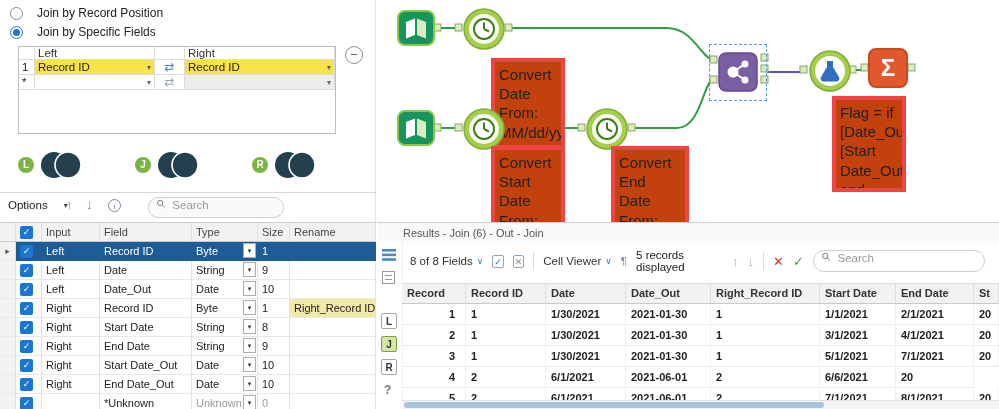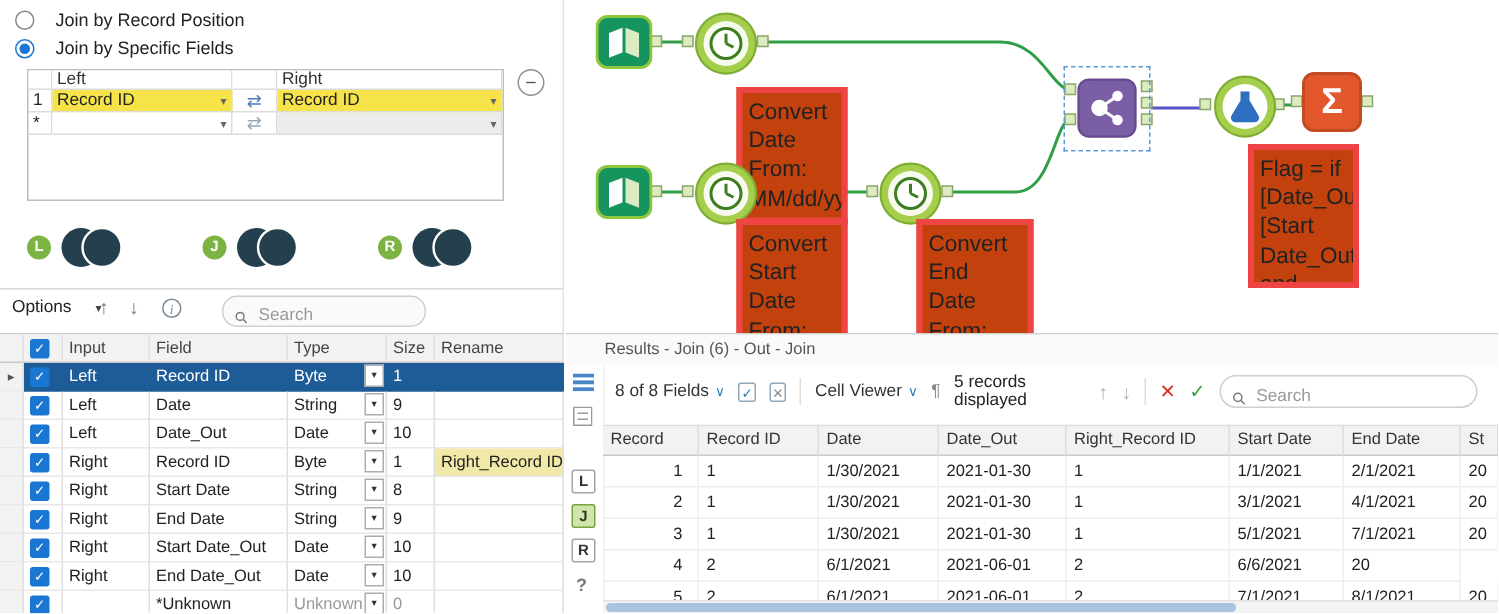--- a/index.html
+++ b/index.html
@@ -29,21 +29,21 @@
 
   .venn-group{position:absolute;top:148px;display:flex;align-items:center;gap:4px;cursor:pointer;}
   .venn-badge{width:16px;height:16px;border-radius:50%;background:#7cb342;color:#fff;font-size:10px;font-weight:bold;line-height:16px;text-align:center;flex:none;}
 
   .options-divider{position:absolute;left:0;top:192px;width:376px;border-top:1px solid #d9d9d9;}
   .options-btn{position:absolute;left:8px;top:199px;display:flex;align-items:center;gap:16px;font-size:11.5px;cursor:pointer;}
   .options-btn .dd-chevron{font-size:8px;color:#444;}
   .ob-arrow{position:absolute;top:197px;font-size:13px;color:#6b7f95;cursor:pointer;}
   .info-icon{position:absolute;left:108px;top:199px;width:13px;height:13px;border:1px solid #7a8a99;border-radius:50%;color:#7a8a99;
              font-size:9px;line-height:12px;text-align:center;font-family:"Liberation Serif",serif;font-style:italic;box-sizing:border-box;}
-  .search-box{display:flex;align-items:flex-end;gap:5px;border:1px solid #cfcfcf;background:#fafafa;border-radius:10px;padding:0 7px;box-sizing:border-box;}
+  .search-box{display:flex;align-items:flex-start;gap:5px;border:1px solid #cfcfcf;background:#fafafa;border-radius:10px;padding:0 7px;box-sizing:border-box;}
   .search-box input{border:none;outline:none;background:transparent;font-size:11.5px;width:100%;font-family:inherit;color:#333;}
   .search-box input::placeholder{color:#999;}
   .panel-search{position:absolute;left:148px;top:197px;width:136px;height:21px;}
 
   .field-grid{position:absolute;left:0;top:222px;width:376px;height:187px;overflow:hidden;font-size:11px;}
   .fg-row{display:grid;grid-template-columns:16px 26px 58px 92px 66px 32px 1fr;height:19px;}
   .fg-row>div{border-right:1px solid #e0e0e0;border-bottom:1px solid #e8e8e8;box-sizing:border-box;display:flex;align-items:center;padding:0 4px;overflow:hidden;white-space:nowrap;}
   .fg-header{background:#f2f2f2;color:#444;border-top:1px solid #cfcfcf;}
   .fg-header>div{border-bottom:1px solid #c9c9c9;background:#f2f2f2;}
   .fg-gutter{background:#f2f2f2;justify-content:center;padding:0!important;color:#555;font-size:9px;}
@@ -79,21 +79,21 @@
   .tb-chevron{color:#2e7db3;font-size:9px;}
   .mini-box{width:13px;height:13px;border:1px solid #8fa8bb;border-radius:2px;font-size:9px;line-height:12px;text-align:center;color:#2e7db3;cursor:pointer;box-sizing:border-box;}
   .mini-box.x{color:#888;}
   .tb-sep{width:1px;height:18px;background:#ddd;}
   .tb-arrow{color:#b0b0b0;font-size:13px;cursor:pointer;}
   .tb-x{color:#d93025;font-weight:bold;font-size:13px;cursor:pointer;}
   .tb-check{color:#3f9d3a;font-weight:bold;font-size:13px;cursor:pointer;}
   .pilcrow{color:#888;cursor:pointer;}
   .results-search{margin-left:auto;width:195px;height:22px;border-radius:11px;background:#fff;margin-right:6px;}
 
-  .results-table{position:absolute;left:25px;top:60px;right:0;bottom:0;overflow:hidden;font-size:11px;}
+  .results-table{position:absolute;left:25px;top:60px;right:0;bottom:0;overflow:hidden;font-size:11px;font-weight:bold;}
   .rt-header,.rt-row{display:grid;grid-template-columns:64px 80px 80px 85px 109px 76px 78px 1fr;}
   .rt-header{height:20px;background:#f2f2f2;border-top:1px solid #ddd;}
   .rt-header>div{border-right:1px solid #ddd;border-bottom:1px solid #c9c9c9;line-height:19px;padding:0 5px;color:#333;overflow:hidden;white-space:nowrap;box-sizing:border-box;cursor:pointer;}
   .rt-row{height:21px;}
   .rt-row>div{border-right:1px solid #f0f0f0;border-bottom:1px solid #ececec;line-height:20px;padding:0 5px;overflow:hidden;white-space:nowrap;box-sizing:border-box;}
   .rt-cell.num{text-align:right;padding-right:10px;}
   .hscroll{position:absolute;left:25px;right:0;bottom:0;height:9px;background:#f3f3f3;border-top:1px solid #e2e2e2;box-sizing:border-box;}
   .hscroll-thumb{position:absolute;left:2px;top:1px;width:420px;height:6px;background:#aac4e0;border-radius:3px;cursor:pointer;}
 </style>
 </head>

